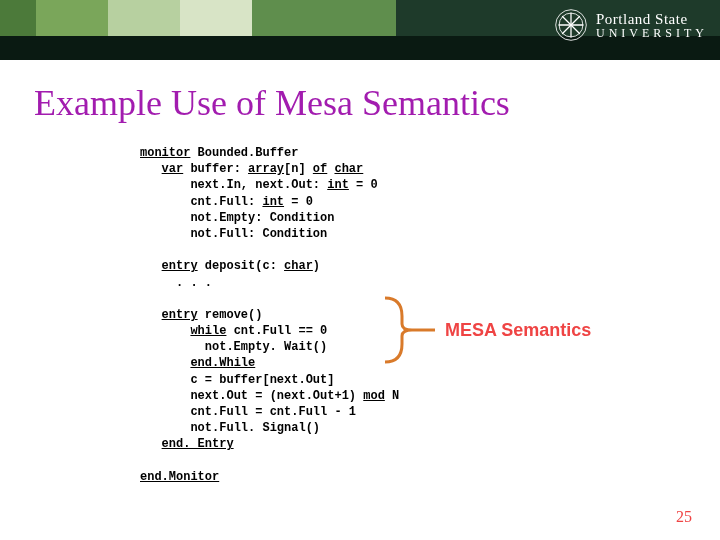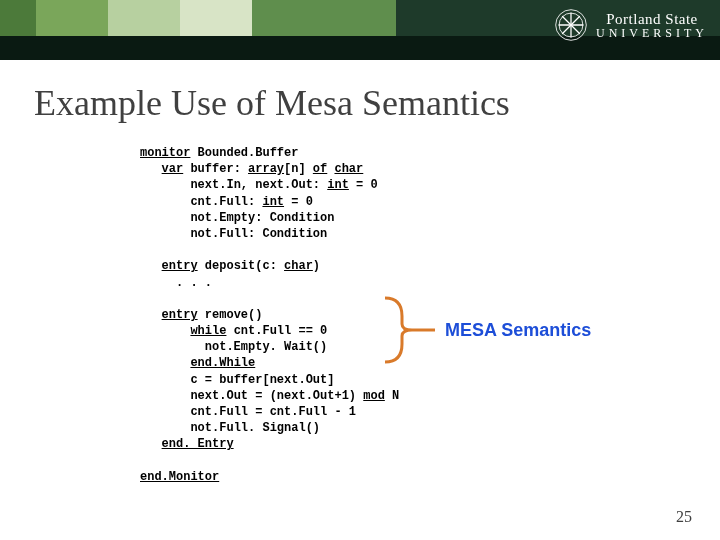--- a/index.html
+++ b/index.html
@@ -36,29 +36,29 @@
     position: absolute;
     right: 12px;
     top: 8px;
     display: flex;
     align-items: center;
     gap: 8px;
     color: #fff;
   }
   .logo-snow svg { width: 34px; height: 34px; display:block; }
   .logo-text  { line-height: 1; }
-  .logo-line1 { font-size: 15px; letter-spacing: .5px; white-space: nowrap; text-align: center;}
+  .logo-line1 { font-size: 15px; letter-spacing: .5px; white-space: nowrap;}
   .logo-line2 { font-size: 12px; letter-spacing: 4px; }
   .title {
     position: absolute;
     top: 82px;
     left: 34px;
     font-size: 36px;
     font-family: "Times New Roman", Times, serif;
-    color: #404040;
+    color: #a21caf;
     white-space: nowrap;
   }
   .code-block {
     position: absolute;
     left: 140px;
     top: 145px;
     width: 430px;
     font-family: "Courier New", Courier, monospace;
     font-weight: bold;
     font-size: 12px;
@@ -67,36 +67,36 @@
     white-space: pre;
   }
   .code-block u { text-decoration: underline; }
   .callout {
     position: absolute;
     left: 445px;
     top: 320px;
     font-family: "Trebuchet MS", Arial, sans-serif;
     font-weight: bold;
     font-size: 18px;
-    color: #1d4ed8;
+    color: #ef4444;
     white-space: nowrap;
   }
   .bracket {
     position: absolute;
     left: 380px;
     top: 290px;
     width: 60px;
     height: 80px;
   }
   .page-num {
     position: absolute;
     right: 28px;
     bottom: 14px;
     font-size: 16px;
-    color: #404040;
+    color: #ef4444;
   }
 </style>
 </head>
 <body>
 
 <div class="banner">
   <div class="banner-strip"></div>
   <div class="logo-wrap">
     <span class="logo-snow">
       <svg viewBox="0 0 40 40">

